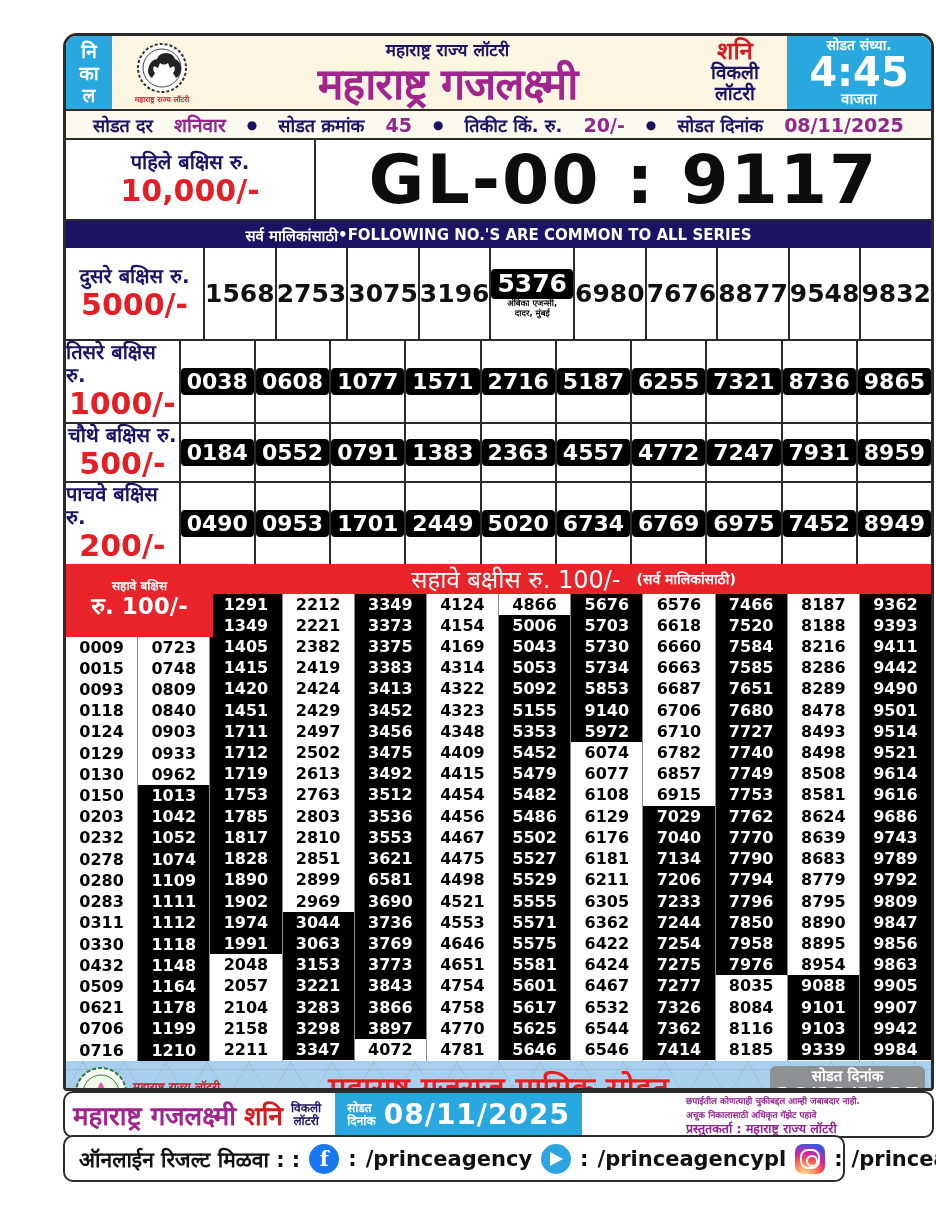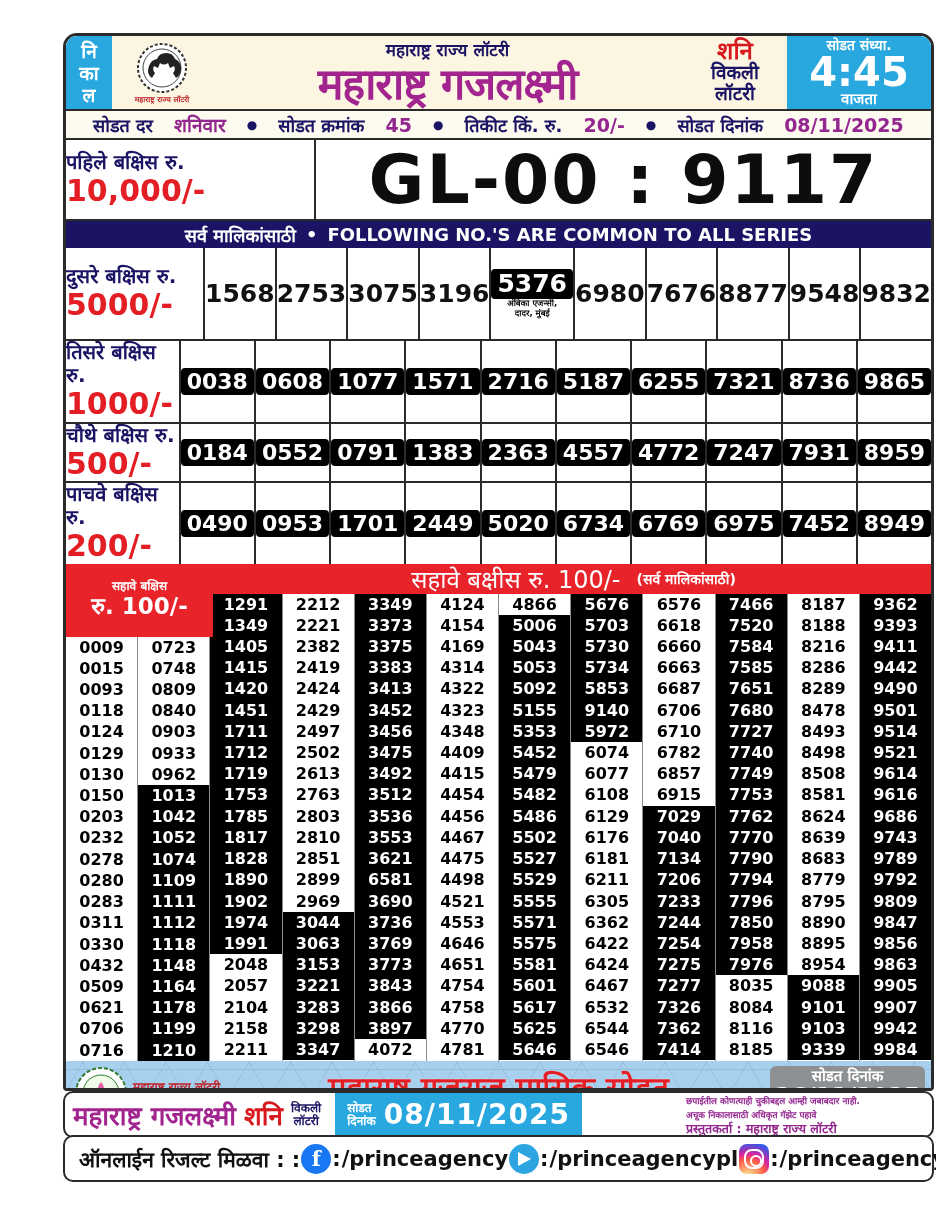--- a/index.html
+++ b/index.html
@@ -26,27 +26,27 @@
   .time-suf{font-size:15px;font-weight:800;line-height:16px;}
   
   .strip{flex:0 0 31px;border-top:2px solid #2b2b2b;border-bottom:2px solid #2b2b2b;background:#fdfaef;
     display:flex;align-items:center;justify-content:space-evenly;padding:0 6px;white-space:nowrap;}
   .strip .lbl{color:#1b1464;font-weight:800;font-size:18px;}
   .strip .val{color:#93278f;font-weight:900;font-size:19px;}
   .strip .bul{color:#1b1464;font-size:12px;}
   
   .prow{display:flex;border-bottom:2px solid #2b2b2b;}
   .p1{flex:0 0 65px;}
-  .plabel{width:250px;border-right:2px solid #2b2b2b;display:flex;flex-direction:column;justify-content:center;line-height:1.15;}
+  .plabel{width:250px;border-right:2px solid #2b2b2b;display:flex;flex-direction:column;align-items:center;justify-content:center;line-height:1.15;}
   .plabel .l1{color:#1b1464;font-weight:800;font-size:20px;}
   .plabel .l2{color:#e31e25;font-weight:900;font-size:30px;}
   .result-big{flex:1;display:flex;align-items:center;justify-content:center;
     font-size:68px;font-weight:900;color:#0d0d0d;letter-spacing:2px;}
   .navy-band{flex:0 0 27px;background:#1b1464;color:#fff;display:flex;align-items:center;justify-content:center;
-    gap:10px;font-weight:800;font-size:18px;text-align:center;}
+    font-weight:800;font-size:15px;text-align:center;}
   .p2{flex:0 0 93px;}
   .p345{flex:0 0 53px;}
   .p5{flex:0 0 47px;border-bottom:none;}
   .num-row{flex:1;display:flex;}
   .num-cell{flex:1;display:flex;flex-direction:column;align-items:center;justify-content:center;
     border-left:2px solid #2b2b2b;font-weight:900;color:#111;}
   .num-cell:first-child{border-left:none;}
   .p2 .num-cell{font-size:25px;}
   .p345 .num-cell,.p5 .num-cell{font-size:22px;}
   .blackbox{background:#000;color:#fff;border-radius:4px;padding:1px 6px;display:inline-block;line-height:1.15;}
@@ -88,22 +88,22 @@
     border-radius:10px;display:flex;align-items:center;padding:0 8px;gap:8px;overflow:hidden;z-index:4;}
   .f-title{color:#a2258f;font-weight:900;font-size:26px;white-space:nowrap;}
   .f-day{color:#d61a1f;font-weight:900;font-size:26px;}
   .f-weekly{color:#1b1464;font-weight:800;font-size:12px;line-height:13px;text-align:center;}
   .f-blue{background:#29a8e0;color:#fff;height:100%;display:flex;align-items:center;gap:8px;padding:0 12px;margin-left:6px;}
   .f-blue-lab{font-size:12px;font-weight:800;line-height:13px;}
   .f-date{font-size:28px;font-weight:900;letter-spacing:1px;}
   .f-disc{margin-left:auto;color:#93278f;line-height:11px;text-align:left;width:238px;}
   .f-disc .d{font-size:8.8px;font-weight:700;}
   .f-disc .p{font-size:12.5px;font-weight:900;line-height:15px;}
-  .foot2{position:absolute;left:63px;top:1135px;width:871px;height:47px;background:#fff;border:2.5px solid #2b2b2b;
-    border-radius:10px;display:flex;align-items:center;padding:0 14px;gap:1px;z-index:5;}
+  .foot2{position:absolute;left:63px;top:1135px;width:782px;height:47px;background:#fff;border:2.5px solid #2b2b2b;
+    border-radius:10px;display:flex;align-items:center;padding:0 14px;gap:9px;z-index:5;}
   .sb-label{font-size:21px;font-weight:900;color:#111;white-space:nowrap;}
   .sb-handle{font-size:21px;font-weight:900;color:#111;white-space:nowrap;text-align:right;}
   .sb-sep{font-size:21px;font-weight:900;color:#111;}
   .icn{width:30px;height:30px;border-radius:50%;display:flex;align-items:center;justify-content:center;flex:0 0 30px;}
   .fb{background:#1877f2;color:#fff;font-weight:900;font-size:21px;font-family:"DejaVu Serif","Liberation Serif",serif;}
   .tg{background:#2ca5e0;position:relative;}
   .tg::after{content:"";position:absolute;left:9px;top:8px;width:0;height:0;
     border-left:13px solid #fff;border-top:7px solid transparent;border-bottom:7px solid transparent;}
   .ig{border-radius:8px;background:radial-gradient(circle at 30% 110%,#fdf497 0%,#fd5949 45%,#d6249f 60%,#285aeb 90%);position:relative;}
   .ig::before{content:"";position:absolute;inset:5px;border:2.5px solid #fff;border-radius:8px;}

